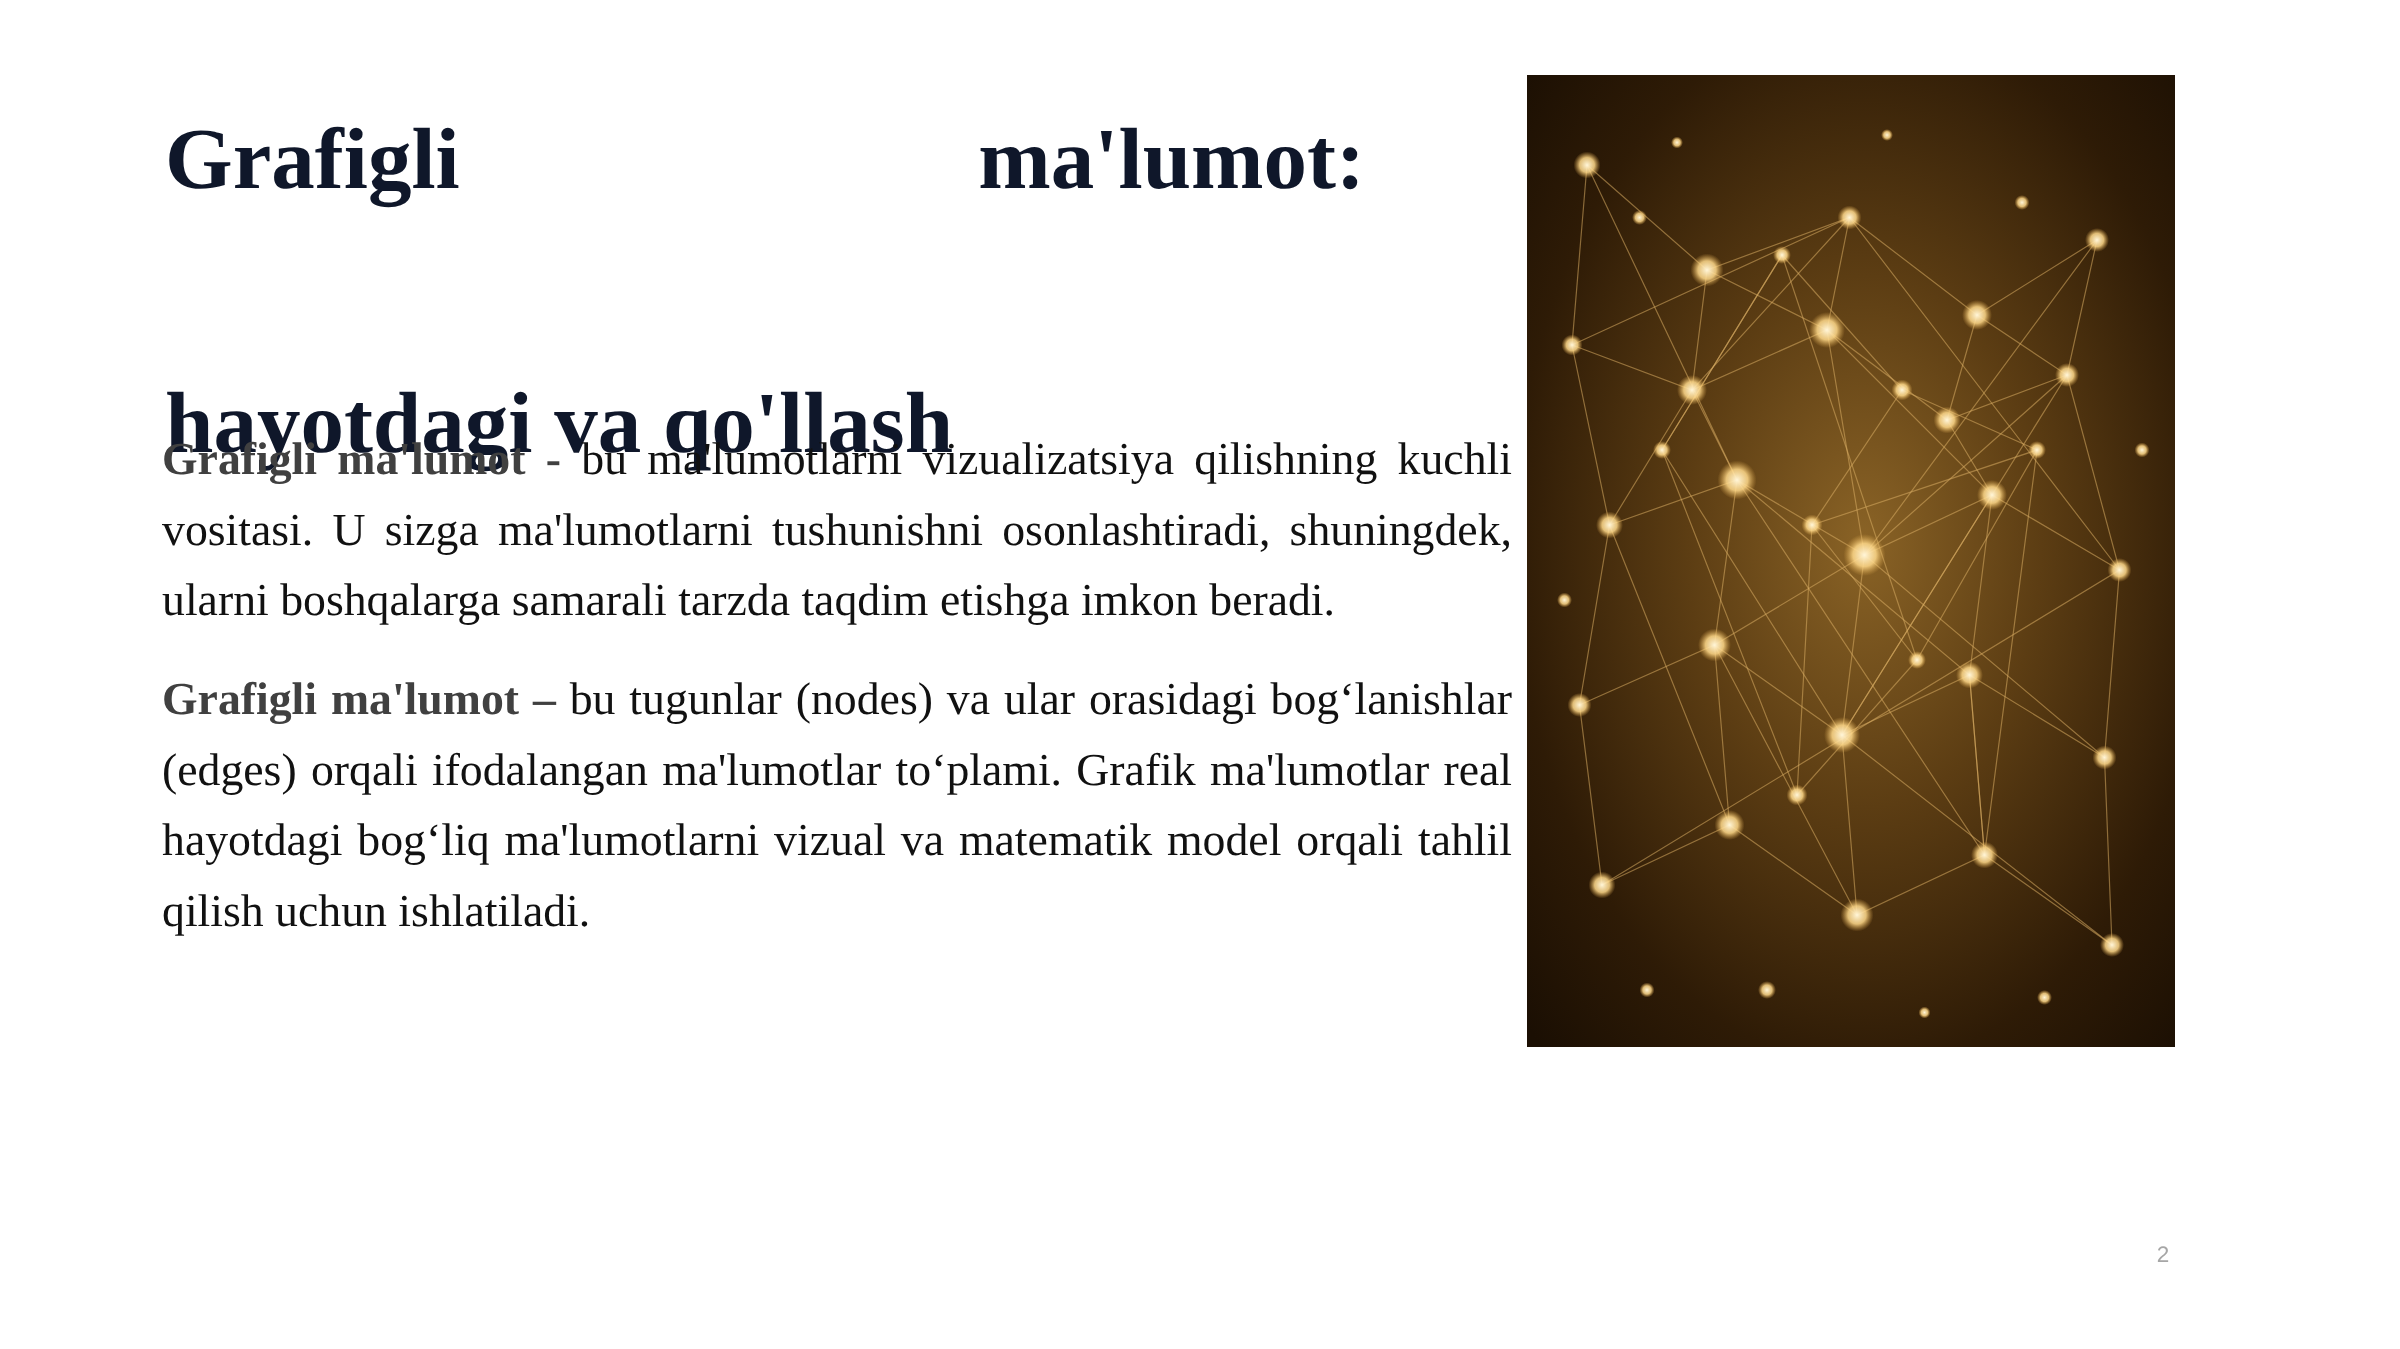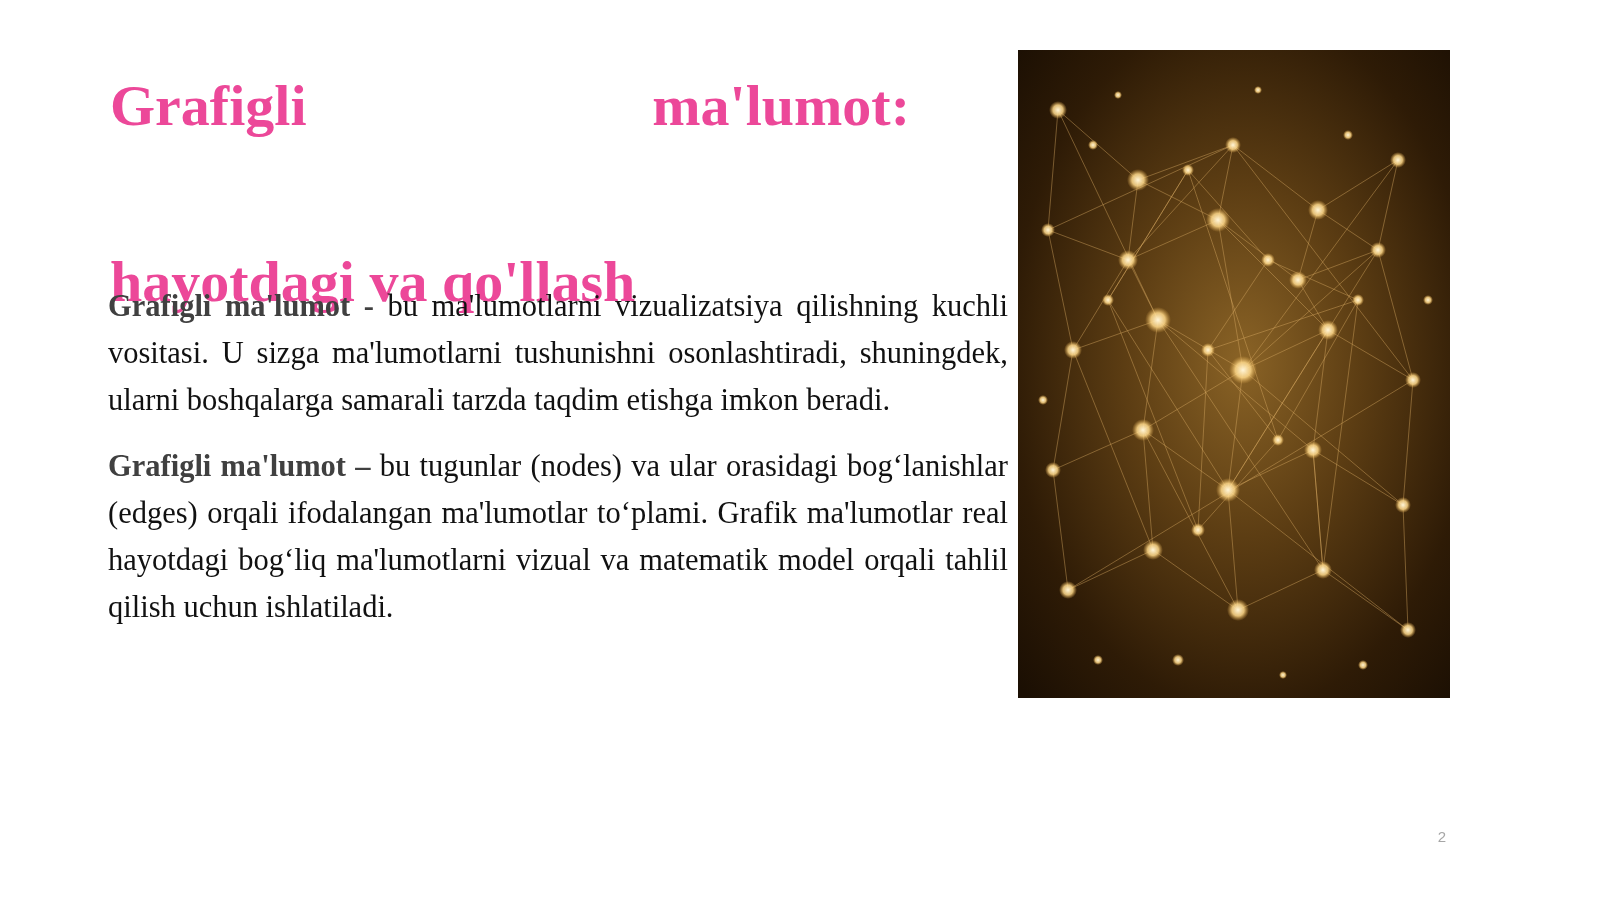--- a/index.html
+++ b/index.html
@@ -25,21 +25,21 @@
   
   .title {
     position: absolute;
     left: 110px;
     top: 62px;
     width: 800px;
     font-family: "Liberation Serif", serif;
     font-weight: bold;
     font-size: 58px;
     line-height: 1.52;
-    color: #ec4899;
+    color: #0f172a;
     text-align: justify;
     text-justify: inter-word;
     letter-spacing: 0px;
   }
   .title .line1 {
     display: block;
     text-align: justify;
   }
   .title .line1::after {
     content: "";

